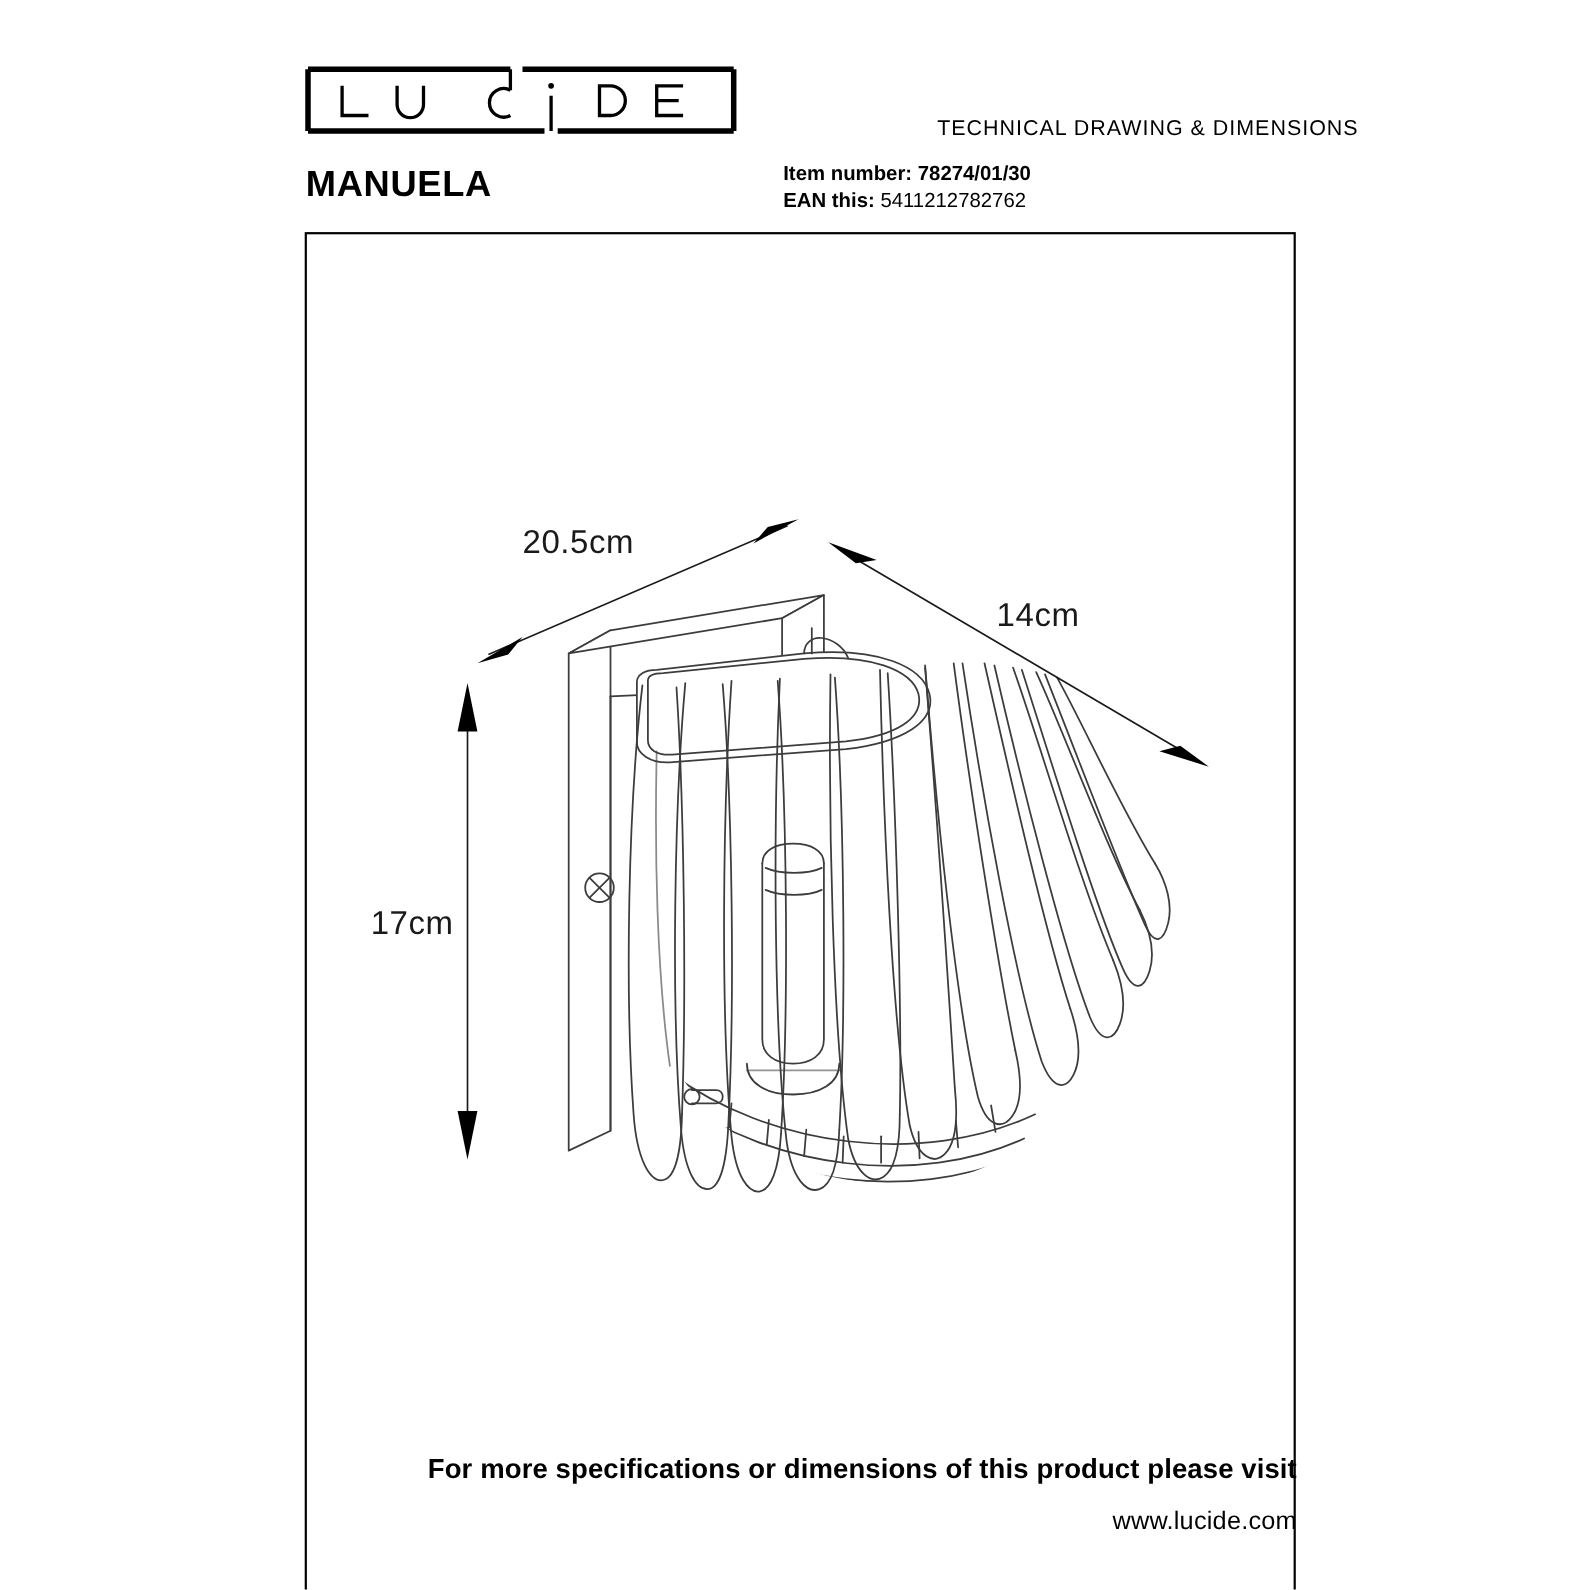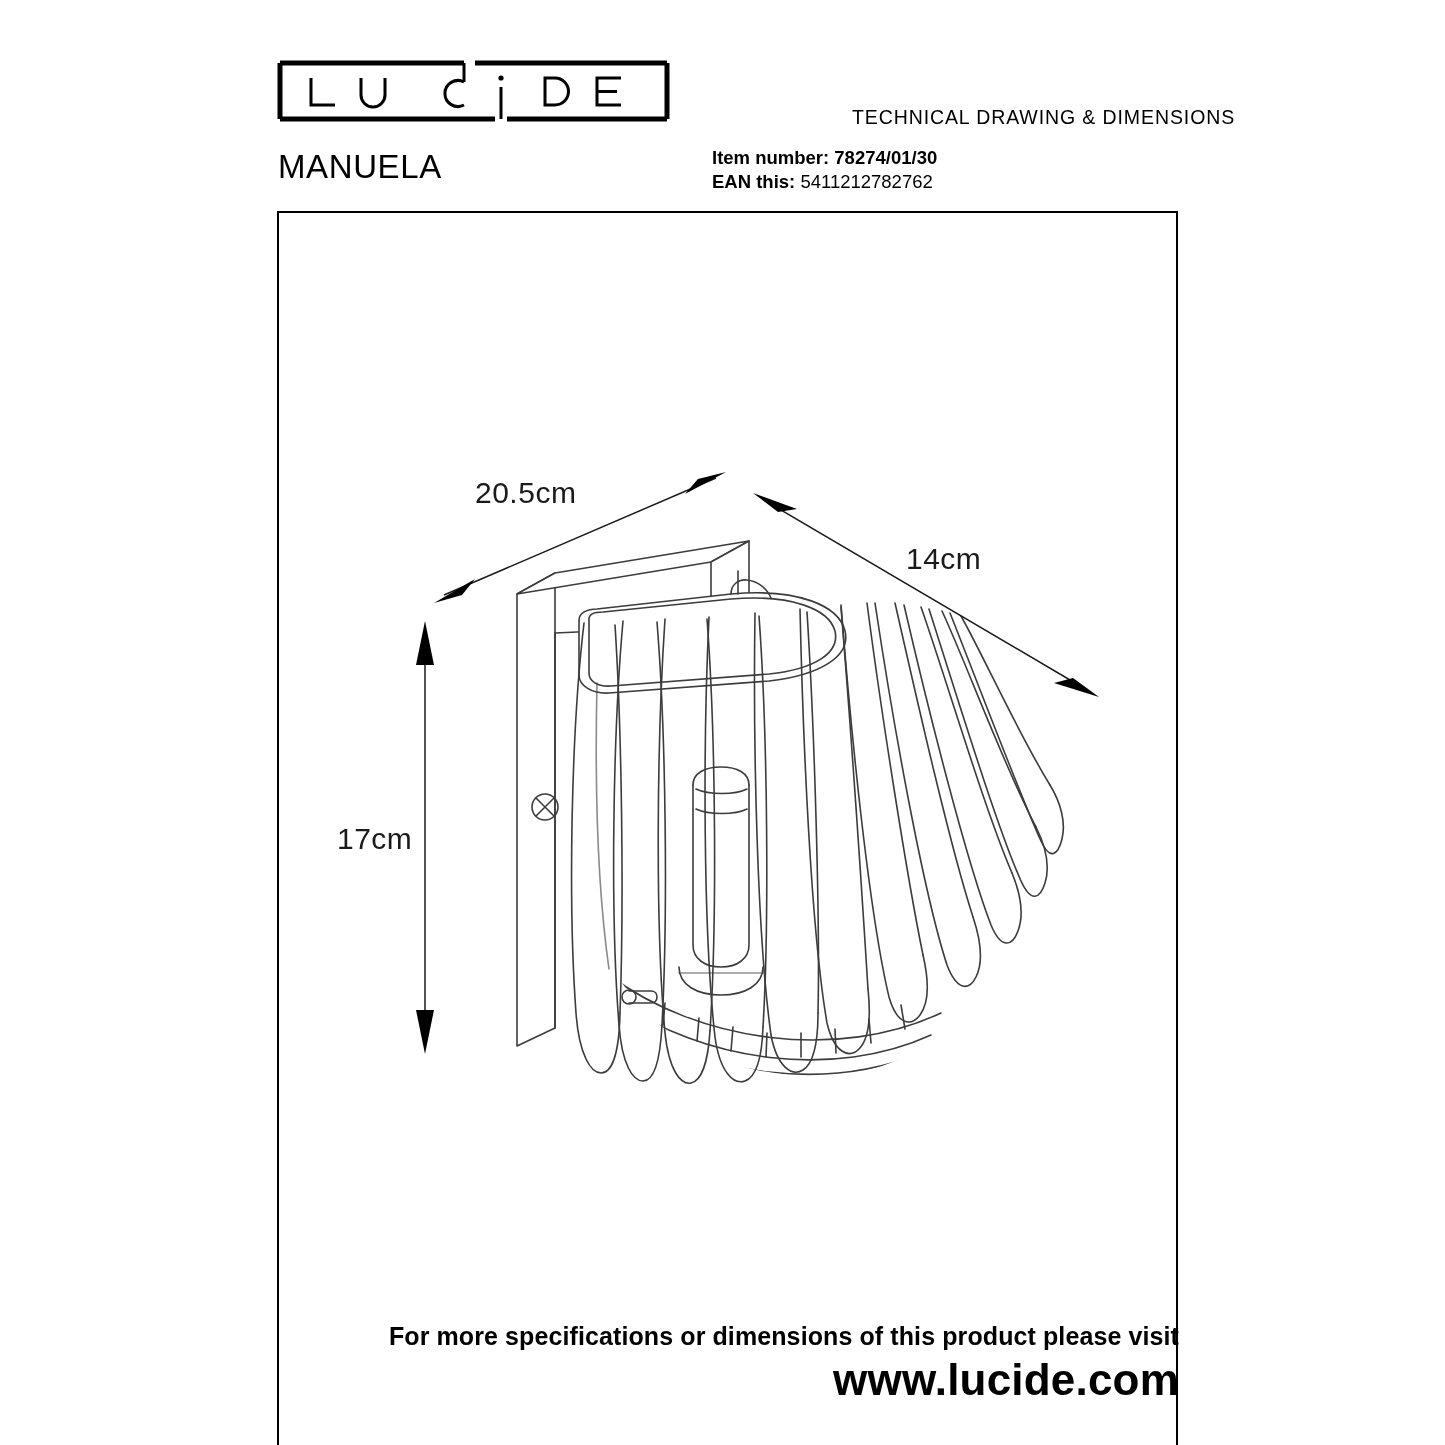--- a/index.html
+++ b/index.html
@@ -42,21 +42,21 @@
     font-weight: 400;
     white-space: nowrap;
     margin-top: 48px;
   }
 
   #product-name {
     position: absolute;
     left: 278px;
     top: 148px;
     font-size: 33px;
-    font-weight: normal;
+    font-weight: bold;
     letter-spacing: 0.6px;
     white-space: nowrap;
   }
 
   #code-block {
     position: absolute;
     left: 712px;
     top: 146px;
     font-size: 18.5px;
     line-height: 24px;
@@ -101,24 +101,24 @@
     width: 900px;
     text-align: right;
   }
   #footer-line1 {
     font-size: 25px;
     font-weight: bold;
     letter-spacing: 0.1px;
     white-space: nowrap;
   }
   #footer-line2 {
-    font-size: 44px;
-    font-weight: bold;
+    font-size: 23px;
+    font-weight: normal;
     letter-spacing: 0.2px;
-    margin-top: 4px;
+    margin-top: 18px;
     white-space: nowrap;
   }
 </style>
 </head>
 <body>
 
 <div id="header-band">
 
   <div id="logo-box">
     <svg width="393" height="62" viewBox="0 0 393 62">

